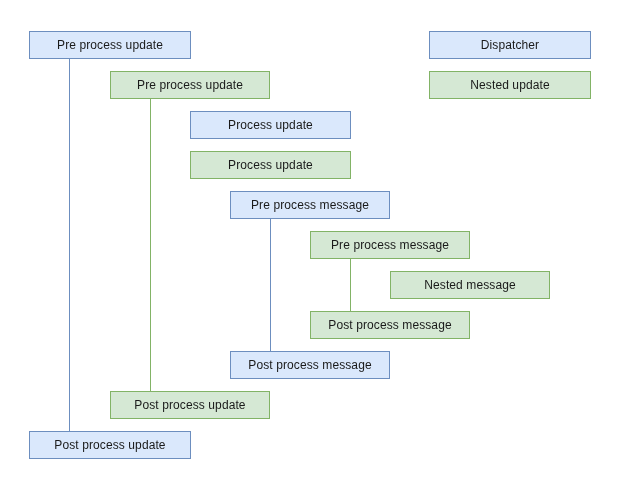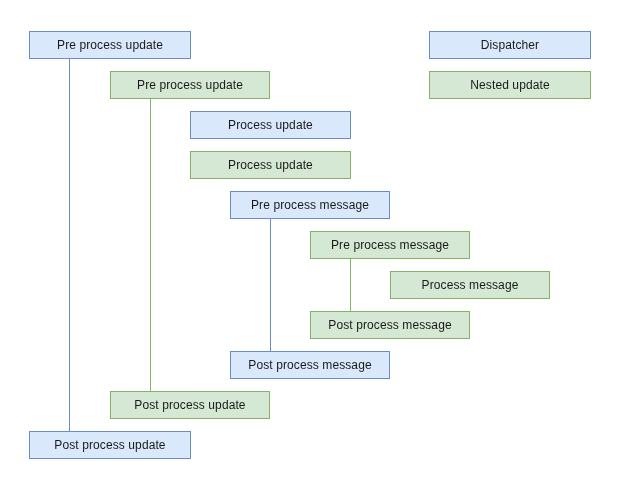--- a/index.html
+++ b/index.html
@@ -63,20 +63,20 @@
 <div class="edge v dispatcher" title="pre-update-dispatcher-to-post-update-dispatcher" style="left: 69px; top: 59px; height: 372px;"></div>
     <div class="edge v router" title="pre-update-router-to-post-update-router" style="left: 150px; top: 99px; height: 292px;"></div>
     <div class="edge v dispatcher" title="pre-message-dispatcher-to-post-message-dispatcher" style="left: 270px; top: 219px; height: 132px;"></div>
     <div class="edge v router" title="pre-message-router-to-post-message-router" style="left: 350px; top: 259px; height: 52px;"></div>
     <div class="node dispatcher" style="left: 29px; top: 31px; width: 162px; height: 28px;">Pre process update</div>
     <div class="node router" style="left: 110px; top: 71px; width: 160px; height: 28px;">Pre process update</div>
     <div class="node dispatcher" style="left: 190px; top: 111px; width: 161px; height: 28px;">Process update</div>
     <div class="node router" style="left: 190px; top: 151px; width: 161px; height: 28px;">Process update</div>
     <div class="node dispatcher" style="left: 230px; top: 191px; width: 160px; height: 28px;">Pre process message</div>
     <div class="node router" style="left: 310px; top: 231px; width: 160px; height: 28px;">Pre process message</div>
-    <div class="node router" style="left: 390px; top: 271px; width: 160px; height: 28px;">Process message</div>
+    <div class="node router" style="left: 390px; top: 271px; width: 160px; height: 28px;">Nested message</div>
     <div class="node router" style="left: 310px; top: 311px; width: 160px; height: 28px;">Post process message</div>
     <div class="node dispatcher" style="left: 230px; top: 351px; width: 160px; height: 28px;">Post process message</div>
     <div class="node router" style="left: 110px; top: 391px; width: 160px; height: 28px;">Post process update</div>
     <div class="node dispatcher" style="left: 29px; top: 431px; width: 162px; height: 28px;">Post process update</div>
     <div class="node dispatcher" style="left: 429px; top: 31px; width: 162px; height: 28px;">Dispatcher</div>
     <div class="node router" style="left: 429px; top: 71px; width: 162px; height: 28px;">Nested update</div>
   </div>
 
 </body></html>

